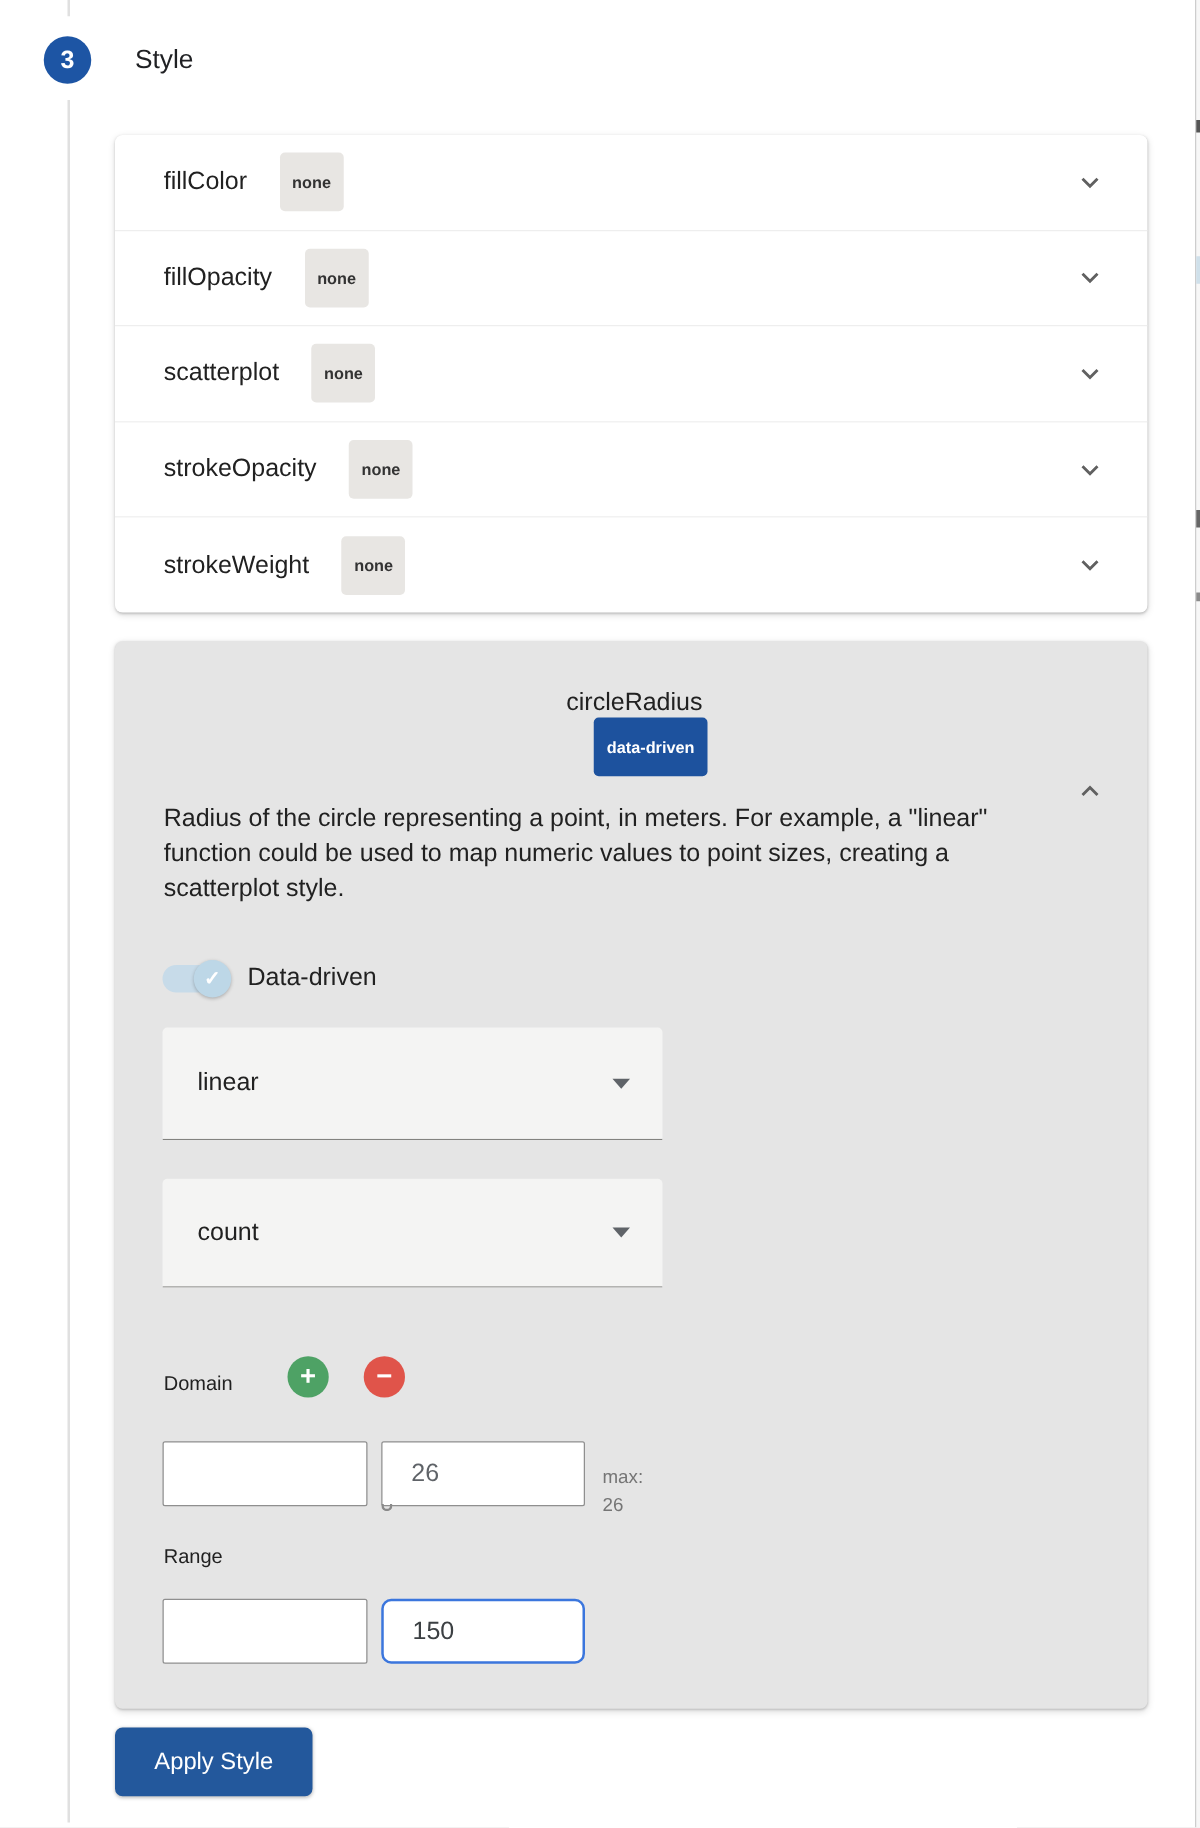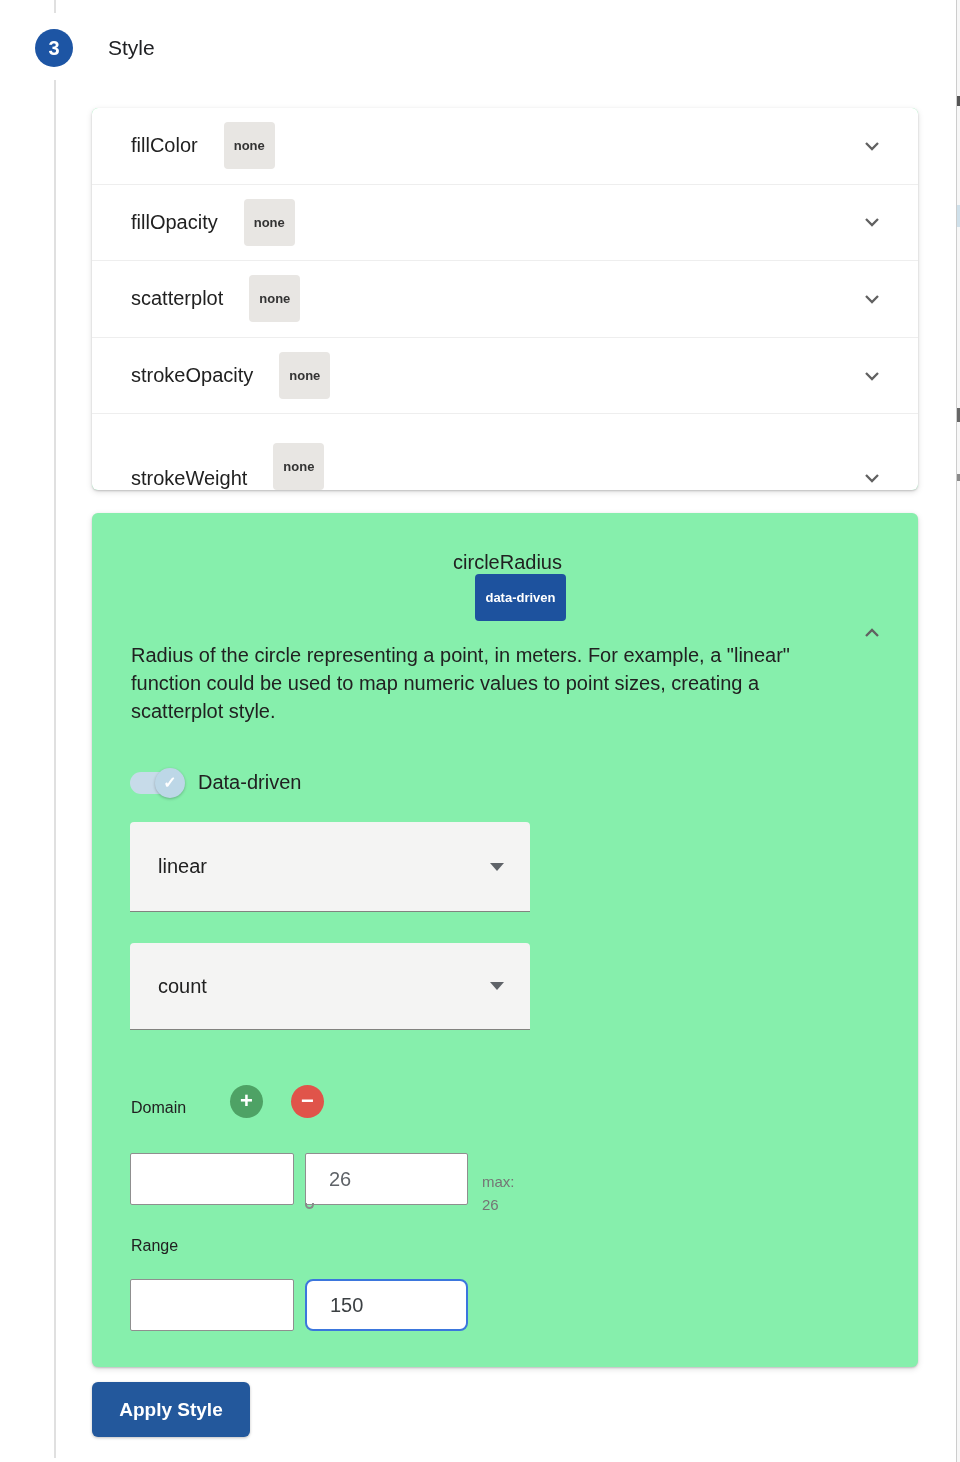--- a/index.html
+++ b/index.html
@@ -22,31 +22,31 @@
     width: 38px; height: 38px; border-radius: 50%;
     background: #1d55a4; color: #fff;
     font-size: 20px; font-weight: bold;
     display: flex; align-items: center; justify-content: center;
     flex: 0 0 auto;
   }
   .step-title { margin-left: 35px; font-size: 21px; color: #202124; }
 
   
   .card {
-    position: absolute; left: 92px; width: 826px; background: #86efac;
+    position: absolute; left: 92px; width: 826px; background: #e5e5e5;
     border-radius: 6px;
     box-shadow: 0 1px 2px rgba(0,0,0,.18), 0 2px 6px rgba(0,0,0,.13);
   }
   .card1 { top: 108px; height: 382px; display: flex; flex-direction: column; overflow: hidden; }
   .prop-row {
     flex: 1 1 0; display: flex; align-items: center;
     padding: 0 34px 0 39px; border-bottom: 1px solid #eeeeee;
     cursor: pointer; background: #fff;
   }
-  .prop-row:last-child { border-bottom: none; align-items: flex-end; }
+  .prop-row:last-child { border-bottom: none; }
   .prop-label { font-size: 20px; color: #212121; }
   .badge {
     margin-left: 26px; background: #e8e6e3; color: #333333;
     font-size: 13px; font-weight: bold; line-height: 1;
     padding: 17px 10px; border-radius: 4px; white-space: nowrap;
   }
   .badge.blue { background: #1d529e; color: #ffffff; }
   .chev { margin-left: auto; display: flex; align-items: center; }
 
   
@@ -104,21 +104,21 @@
   .max-hint { position: absolute; left: 390px; top: 657px; font-size: 15px; line-height: 23px; color: #757575; }
   .clip-artifact {
     position: absolute; left: 213px; top: 690px; width: 9px; height: 6px;
     border: 2px solid #8a8a8a; border-top: none; border-radius: 0 0 9px 9px;
   }
   .range-label { position: absolute; left: 39px; top: 724px; }
 
   .apply-btn {
     position: absolute; left: 92px; top: 1382px; width: 158px; height: 55px;
     background: #23589c; color: #ffffff; border: none; border-radius: 6px;
-    font-family: "Liberation Sans", sans-serif; font-size: 19px; font-weight: 700;
+    font-family: "Liberation Sans", sans-serif; font-size: 19px; font-weight: 400;
     cursor: pointer; box-shadow: 0 1px 3px rgba(0,0,0,.25);
   }
 
   
   .edge-sliver { position: absolute; right: 0; top: 0; width: 4px; height: 100%; background: #f7f7f7; border-left: 1px solid #cdcdcd; }
   .edge-mark { position: absolute; left: 0; width: 4px; background: #9a9a9a; }
   .edge-mark.m1 { top: 96px; height: 10px; background: #555; }
   .edge-mark.m2 { top: 205px; height: 22px; background: #cfe0ea; }
   .edge-mark.m3 { top: 408px; height: 14px; background: #666; }
   .edge-mark.m4 { top: 474px; height: 7px; background: #8a8a8a; }

